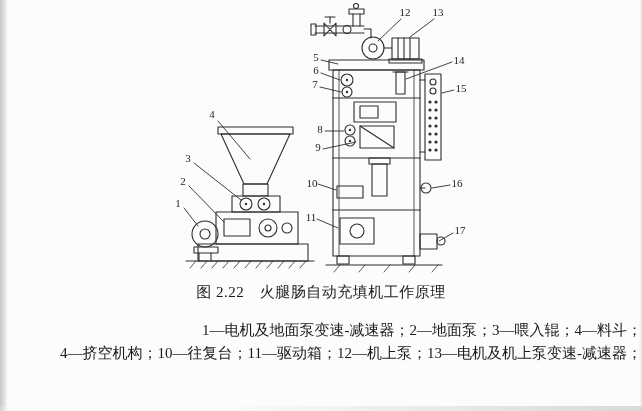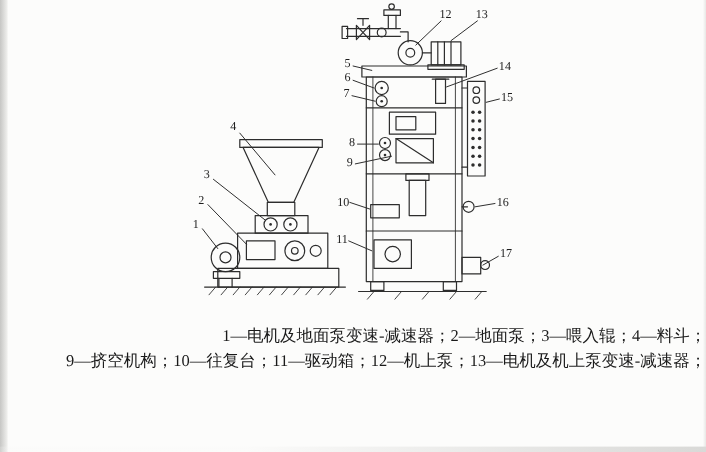--- a/index.html
+++ b/index.html
@@ -279,19 +279,22 @@
         <text class="callout" x="311" y="221" text-anchor="middle">11</text>
         <text class="callout" x="405" y="16" text-anchor="middle">12</text>
         <text class="callout" x="438" y="16" text-anchor="middle">13</text>
         <text class="callout" x="459" y="64" text-anchor="middle">14</text>
         <text class="callout" x="461" y="92" text-anchor="middle">15</text>
         <text class="callout" x="457" y="187" text-anchor="middle">16</text>
         <text class="callout" x="460" y="234" text-anchor="middle">17</text>
       </g>
     </svg>
 
+    <figcaption class="caption-row">
+      <span>图 2.22　火腿肠自动充填机工作原理</span>
+    </figcaption>
 
     <div class="legend">
       <div class="legend-line">1—电机及地面泵变速-减速器；2—地面泵；3—喂入辊；4—料斗；</div>
-      <div class="legend-line">9—挤空机构；10—往复台；11—驱动箱；12—机上泵；13—电机及机上泵变速-减速器；</div>
+      <div class="legend-line">4—挤空机构；10—往复台；11—驱动箱；12—机上泵；13—电机及机上泵变速-减速器；</div>
     </div>
   </figure>
 </div>
 
 </body></html>

